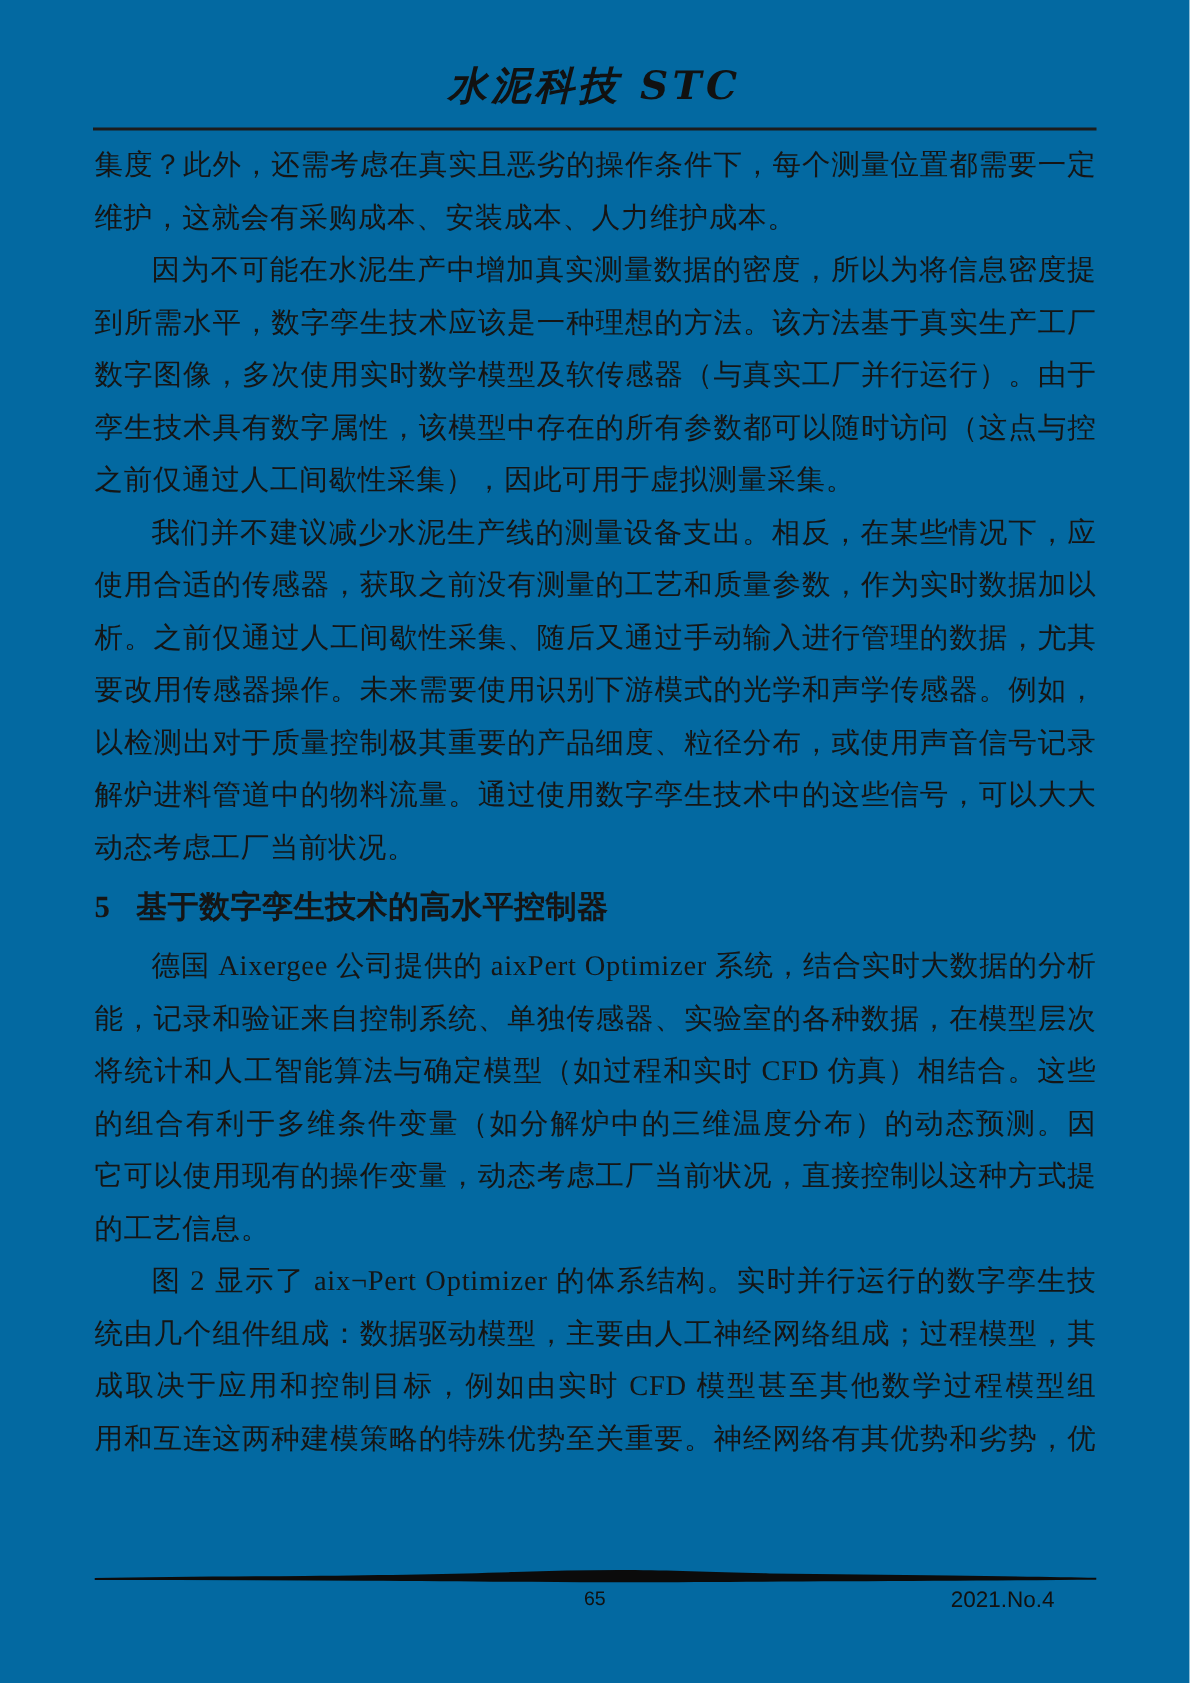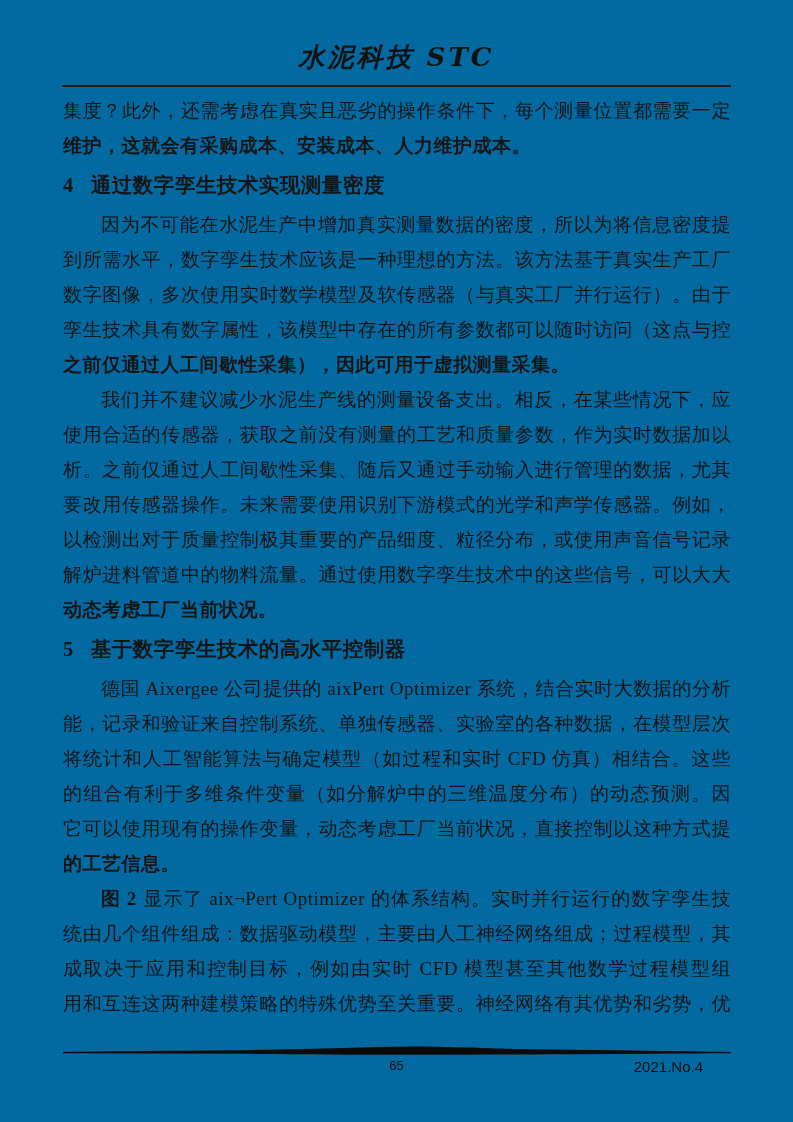--- a/index.html
+++ b/index.html
@@ -41,34 +41,34 @@
     font-size: 19px;
     line-height: 35px;
   }
   .line {
     height: 35px;
     overflow: hidden;
     text-align: justify;
     text-align-last: justify;
     letter-spacing: 0.5px;
   }
-  .line.last { text-align-last: left; font-weight: bold; }
+  .line.last { text-align-last: left; }
   .line.indent { text-indent: 38px; }
   .heading {
     height: 44px;
     line-height: 44px;
     overflow: hidden;
     font-weight: bold;
     font-size: 20.5px;
     text-align: left;
     text-align-last: left;
     letter-spacing: 0.5px;
   }
   .heading .num { margin-right: 17px; }
-  .bold { font-weight: bold; margin-right: 6px; }
+  .bold { font-weight: normal; margin-right: 6px; }
   .footer-bar {
     position: absolute;
     top: 1045px;
     left: 63px;
     width: 668px;
     height: 12px;
     display: block;
   }
   .footer-page {
     position: absolute;
@@ -95,23 +95,20 @@
 <div class="page">
 
   <div class="journal-title">水泥科技 STC</div>
   <div class="header-rule"></div>
 
   <div class="content">
 
     <div class="line">集度？此外，还需考虑在真实且恶劣的操作条件下，每个测量位置都需要一定的</div>
     <div class="line last">维护，这就会有采购成本、安装成本、人力维护成本。</div>
 
-    <div class="heading">
-      <span class="num">4</span><span>通过数字孪生技术实现测量密度</span>
-    </div>
 
     <div class="line indent">因为不可能在水泥生产中增加真实测量数据的密度，所以为将信息密度提高</div>
     <div class="line">到所需水平，数字孪生技术应该是一种理想的方法。该方法基于真实生产工厂的</div>
     <div class="line">数字图像，多次使用实时数学模型及软传感器（与真实工厂并行运行）。由于数字</div>
     <div class="line">孪生技术具有数字属性，该模型中存在的所有参数都可以随时访问（这点与控制</div>
     <div class="line last">之前仅通过人工间歇性采集），因此可用于虚拟测量采集。</div>
 
     <div class="line indent">我们并不建议减少水泥生产线的测量设备支出。相反，在某些情况下，应当</div>
     <div class="line">使用合适的传感器，获取之前没有测量的工艺和质量参数，作为实时数据加以分</div>
     <div class="line">析。之前仅通过人工间歇性采集、随后又通过手动输入进行管理的数据，尤其需</div>

